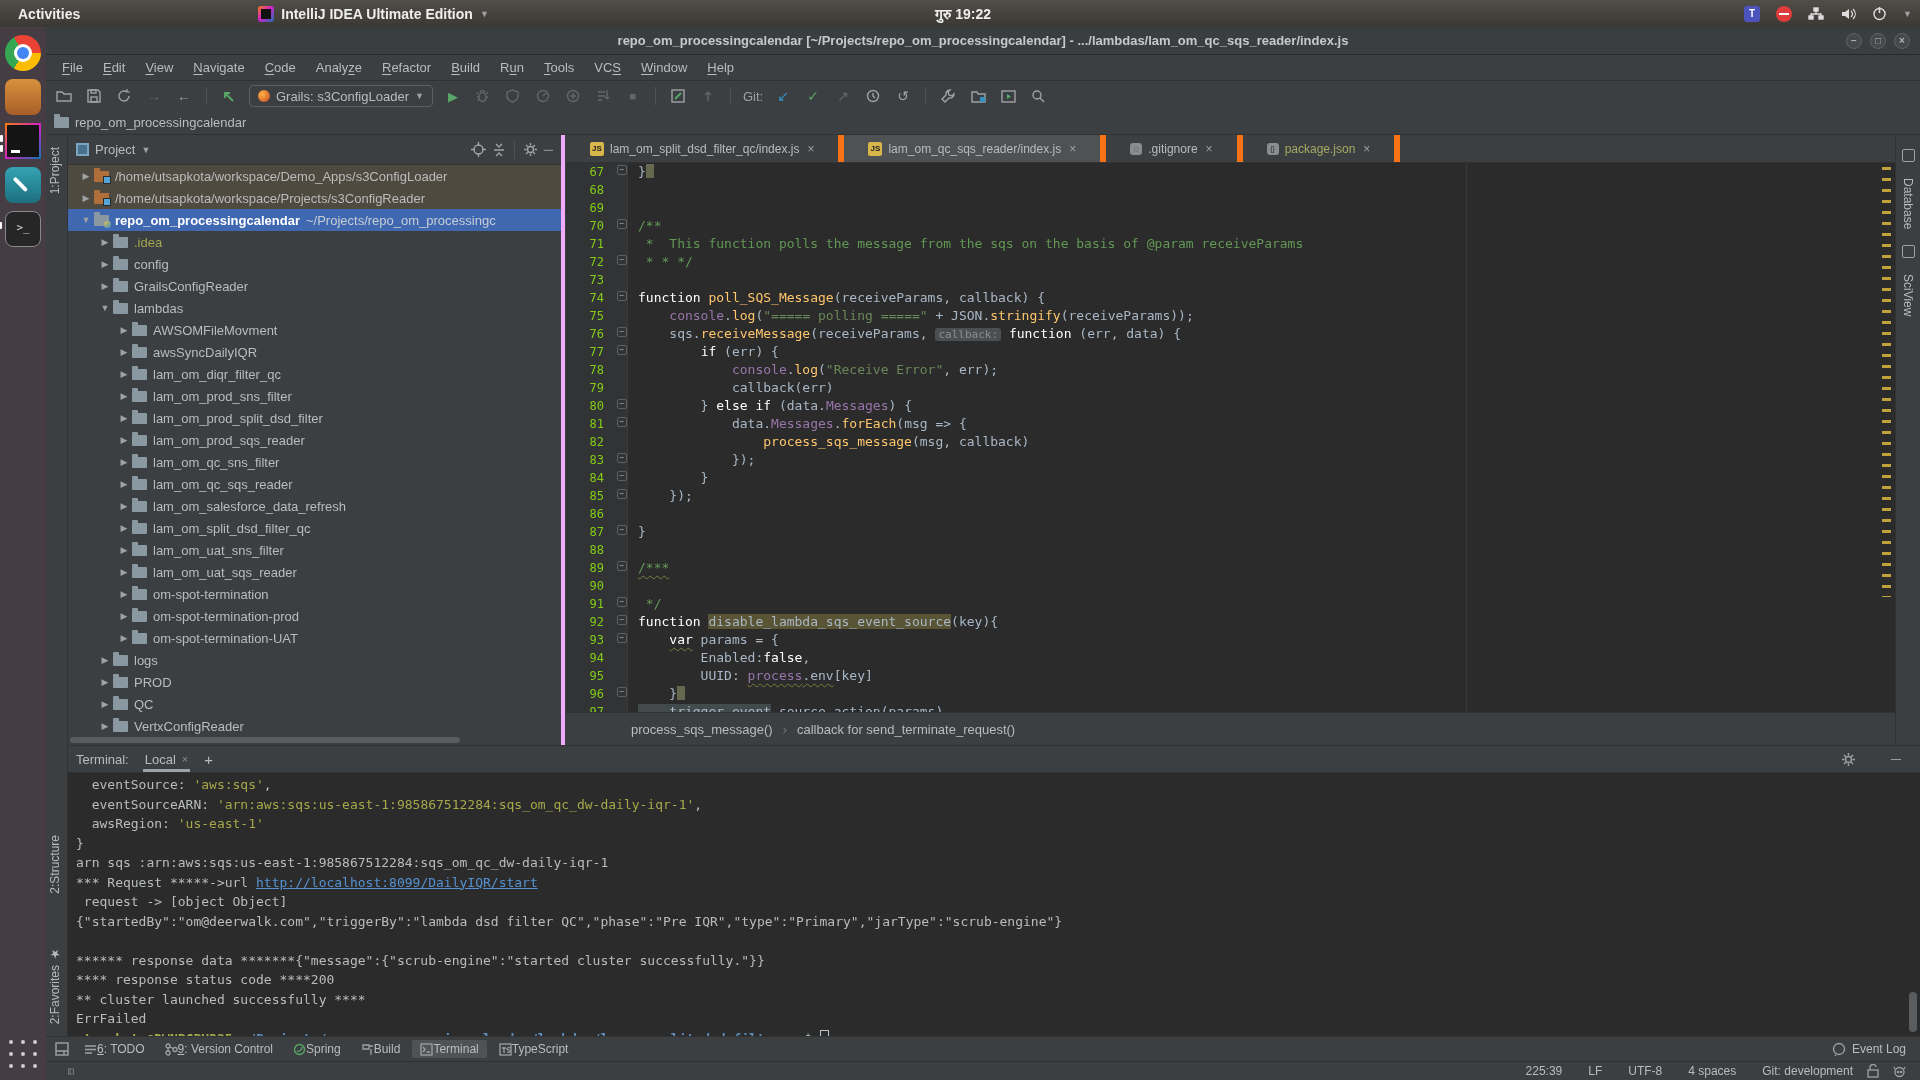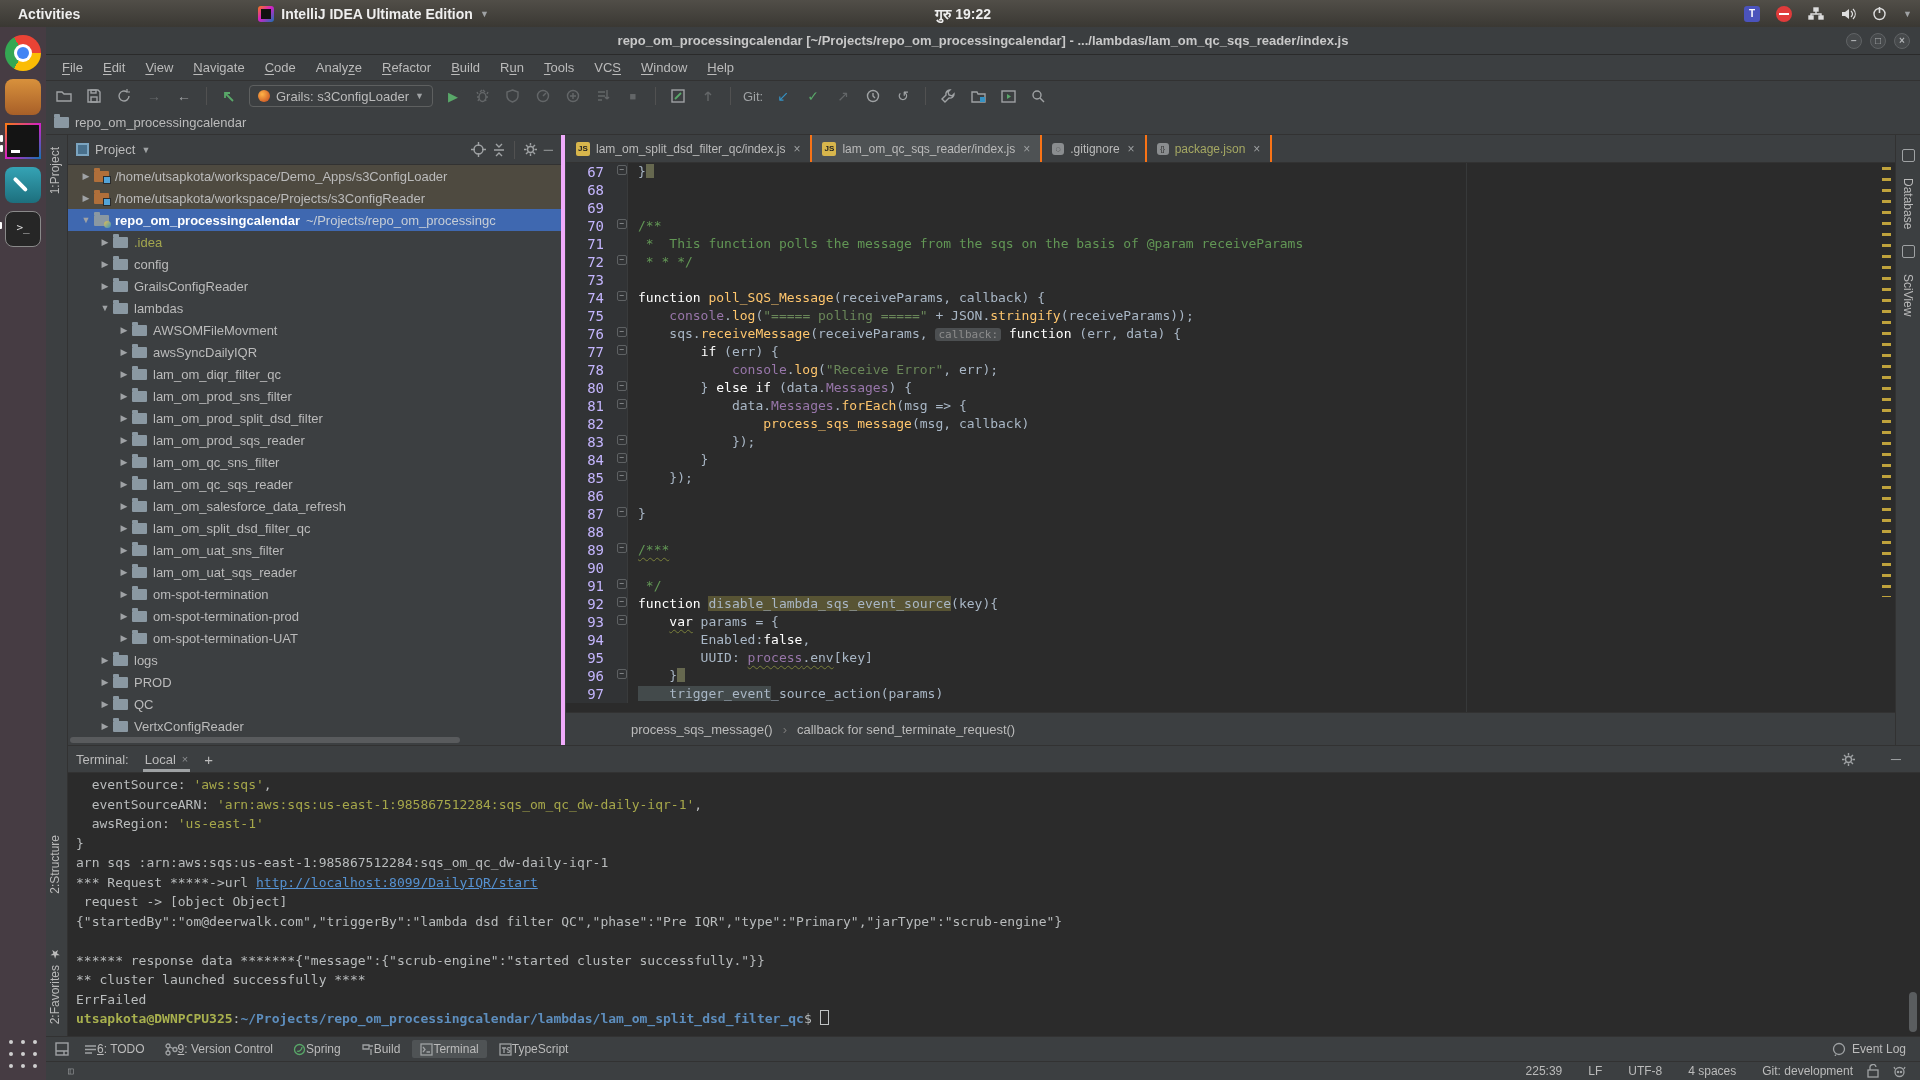--- a/index.html
+++ b/index.html
@@ -78,30 +78,30 @@
   .fld.proj::after{content:"";position:absolute;right:-2px;bottom:-2px;width:7px;height:7px;border-radius:50%;background:linear-gradient(135deg,#e8c14d,#3592c4)}
   .trow.rootbg{background:#4e4a40}
   .trow.sel{background:#3f68b0;color:#fff}
   .trow.sel .bname{font-weight:bold}
   .trow .suffix{color:#c6cdd6;margin-left:6px}
   .trow.idea .lbl{color:#a3a64e}
   #hscroll{position:absolute;left:2px;bottom:2px;width:390px;height:6px;background:#595b5d;border-radius:3px}
   
   #editor{position:absolute;left:520px;top:0;right:25px;height:610px;display:flex;flex-direction:column;background:#2b2b2b}
   #tabs{height:28px;display:flex;background:#3c3f41;border-bottom:1px solid #323232;font-size:12px;flex:none}
-  .tab{display:flex;align-items:center;gap:6px;padding:0 10px;border-right:2px solid #f97316;color:#bbb}
+  .tab{display:flex;align-items:center;gap:6px;padding:0 24px;border-right:6px solid #f97316;color:#bbb}
   .tab.active{background:#4e5254}
   .tab .x{color:#9da0a2;font-size:12px;margin-left:2px}
   .jsicon{width:14px;height:14px;background:#d8b64c;color:#222;font-size:8px;font-weight:bold;text-align:center;line-height:14px;border-radius:2px}
   .ghicon{width:12px;height:12px;border-radius:3px;background:#8a8d8f;color:#2b2b2b;font-size:9px;line-height:12px;text-align:center}
   .tab.olive{color:#a5a863}
   #code{flex:1;overflow:hidden;position:relative;font-family:"DejaVu Sans Mono",monospace;font-size:13px;line-height:18px}
   #marginline{position:absolute;left:900px;top:0;bottom:0;width:1px;background:#37393a}
   .cl{display:flex;height:18px;white-space:pre}
-  .cl .num{width:48px;text-align:right;padding-right:10px;color:#c4b5fd;background:#313335;flex:none;font-size:14px}
+  .cl .num{width:48px;text-align:right;padding-right:10px;color:#84cc16;background:#313335;flex:none;font-size:12px}
   .cl .fold{width:14px;flex:none;background:#313335;border-right:1px solid #393b3c;position:relative}
   .cl .fold.f::after{content:"−";position:absolute;left:3px;top:2px;width:8px;height:8px;border:1px solid #5e6163;border-radius:2px;color:#9fa2a4;font-size:8px;line-height:7px;text-align:center}
   .cl .ct{padding-left:10px}
   .p{color:#a9b7c6}.k{color:#ffffff}.s{color:#6a8759}.c{color:#629755}.f{color:#ffc66d}.m{color:#9876aa}
   .hint{background:#4c4f51;color:#8c8c8c;border-radius:3px;font-size:11px;padding:0 3px}
   .hl1{background:#585434;color:#a9b7c6}
   .hl2{background:#434a4b;color:#a9b7c6}
   .w{text-decoration:underline wavy #7a803a 1px;text-underline-offset:3px}
   .cur{display:inline-block;width:8px;height:14px;background:#66684f;vertical-align:-2px}
   #annot{position:absolute;right:4px;top:4px;width:9px;height:430px;
@@ -540,20 +540,21 @@
             <div class="cl"><span class="num">69</span><span class="fold"></span><span class="ct"></span></div>
             <div class="cl"><span class="num">70</span><span class="fold f"></span><span class="ct"><span class="c">/**</span></span></div>
             <div class="cl"><span class="num">71</span><span class="fold"></span><span class="ct"><span class="c"> *  This function polls the message from the sqs on the basis of @param receiveParams</span></span></div>
             <div class="cl"><span class="num">72</span><span class="fold f"></span><span class="ct"><span class="c"> * * */</span></span></div>
             <div class="cl"><span class="num">73</span><span class="fold"></span><span class="ct"></span></div>
             <div class="cl"><span class="num">74</span><span class="fold f"></span><span class="ct"><span class="k">function </span><span class="f">poll_SQS_Message</span><span class="p">(receiveParams, callback) {</span></span></div>
             <div class="cl"><span class="num">75</span><span class="fold"></span><span class="ct"><span class="p">    </span><span class="m">console</span><span class="p">.</span><span class="f">log</span><span class="p">(</span><span class="s">"===== polling ====="</span><span class="p"> + JSON.</span><span class="f">stringify</span><span class="p">(receiveParams));</span></span></div>
             <div class="cl"><span class="num">76</span><span class="fold f"></span><span class="ct"><span class="p">    sqs.</span><span class="f">receiveMessage</span><span class="p">(receiveParams, </span><span class="hint">callback:</span><span class="p"> </span><span class="k">function</span><span class="p"> (err, data) {</span></span></div>
             <div class="cl"><span class="num">77</span><span class="fold f"></span><span class="ct"><span class="p">        </span><span class="k">if</span><span class="p"> (err) {</span></span></div>
             <div class="cl"><span class="num">78</span><span class="fold"></span><span class="ct"><span class="p">            </span><span class="m">console</span><span class="p">.</span><span class="f">log</span><span class="p">(</span><span class="s">"Receive Error"</span><span class="p">, err);</span></span></div>
+            <div class="cl"><span class="num">79</span><span class="fold"></span><span class="ct"><span class="p">            callback(err)</span></span></div>
             <div class="cl"><span class="num">80</span><span class="fold f"></span><span class="ct"><span class="p">        } </span><span class="k">else</span><span class="p"> </span><span class="k">if</span><span class="p"> (data.</span><span class="m">Messages</span><span class="p">) {</span></span></div>
             <div class="cl"><span class="num">81</span><span class="fold f"></span><span class="ct"><span class="p">            data.</span><span class="m">Messages</span><span class="p">.</span><span class="f">forEach</span><span class="p">(msg =&gt; {</span></span></div>
             <div class="cl"><span class="num">82</span><span class="fold"></span><span class="ct"><span class="p">                </span><span class="f">process_sqs_message</span><span class="p">(msg, callback)</span></span></div>
             <div class="cl"><span class="num">83</span><span class="fold f"></span><span class="ct"><span class="p">            });</span></span></div>
             <div class="cl"><span class="num">84</span><span class="fold f"></span><span class="ct"><span class="p">        }</span></span></div>
             <div class="cl"><span class="num">85</span><span class="fold f"></span><span class="ct"><span class="p">    });</span></span></div>
             <div class="cl"><span class="num">86</span><span class="fold"></span><span class="ct"></span></div>
             <div class="cl"><span class="num">87</span><span class="fold f"></span><span class="ct"><span class="p">}</span></span></div>
             <div class="cl"><span class="num">88</span><span class="fold"></span><span class="ct"></span></div>
             <div class="cl"><span class="num">89</span><span class="fold f"></span><span class="ct"><span class="c w">/***</span></span></div>
@@ -605,20 +606,21 @@
         <div class="tline"><span class="t">  eventSource: </span><span class="ts">'aws:sqs'</span><span class="t">,</span></div>
         <div class="tline"><span class="t">  eventSourceARN: </span><span class="ts">'arn:aws:sqs:us-east-1:985867512284:sqs_om_qc_dw-daily-iqr-1'</span><span class="t">,</span></div>
         <div class="tline"><span class="t">  awsRegion: </span><span class="ts">'us-east-1'</span></div>
         <div class="tline"><span class="t">}</span></div>
         <div class="tline"><span class="t">arn sqs :arn:aws:sqs:us-east-1:985867512284:sqs_om_qc_dw-daily-iqr-1</span></div>
         <div class="tline"><span class="t">*** Request *****-&gt;url </span><span class="tl">http://localhost:8099/DailyIQR/start</span></div>
         <div class="tline"><span class="t"> request -&gt; [object Object]</span></div>
         <div class="tline"><span class="t">{"startedBy":"om@deerwalk.com","triggerBy":"lambda dsd filter QC","phase":"Pre IQR","type":"Primary","jarType":"scrub-engine"}</span></div>
         <div class="tline">&nbsp;</div>
         <div class="tline"><span class="t">****** response data *******{"message":{"scrub-engine":"started cluster successfully."}}</span></div>
+        <div class="tline"><span class="t">**** response status code ****200</span></div>
         <div class="tline"><span class="t">** cluster launched successfully ****</span></div>
         <div class="tline"><span class="t">ErrFailed</span></div>
         <div class="tline"><span class="tu">utsapkota@DWNPCPU325</span><span class="t">:</span><span class="tp">~/Projects/repo_om_processingcalendar/lambdas/lam_om_split_dsd_filter_qc</span><span class="t">$ </span><span class="tcur"></span></div>
       </div>
     <div id="termscroll"></div>
   </div>
 
   <div id="twbar">
     <span class="tbi">
         <svg width="14" height="14" viewBox="0 0 14 14">

